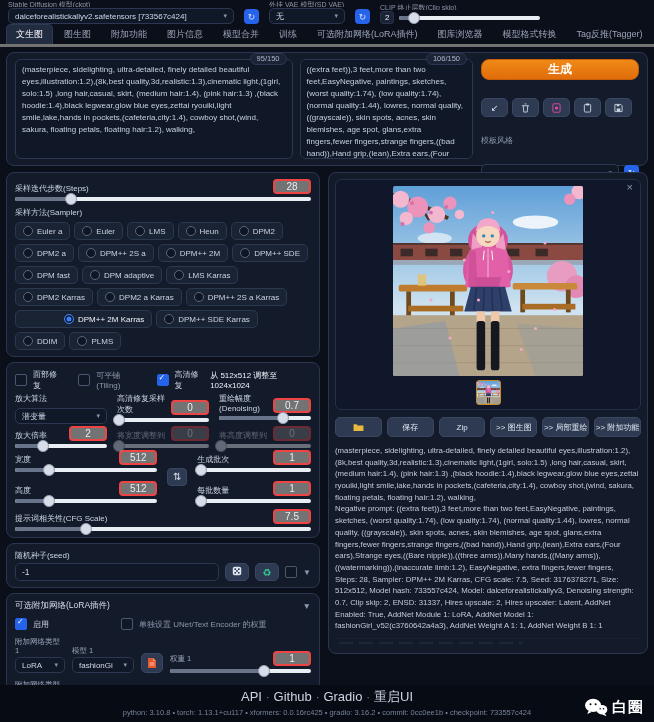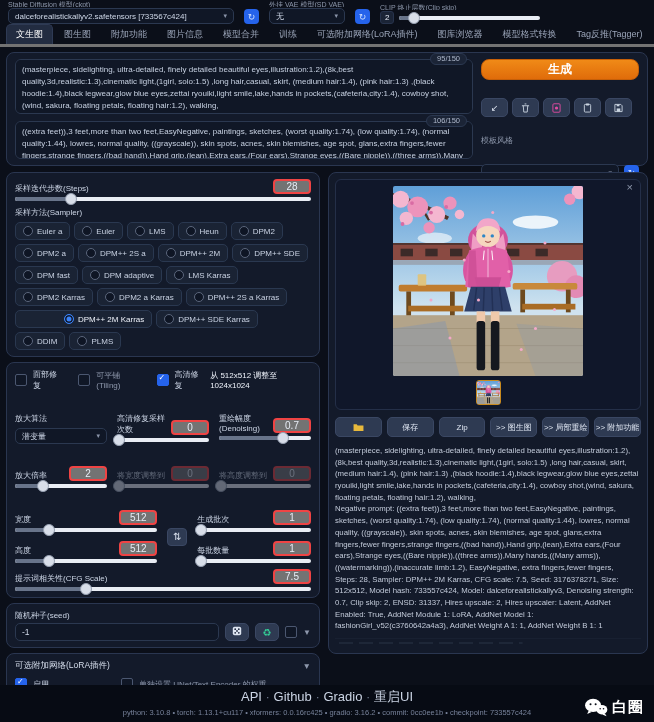--- a/index.html
+++ b/index.html
@@ -28,21 +28,21 @@
   .tab.on{background:#222c41;color:#fff;border:1px solid #2e3a54;border-bottom:none;}
 
   
   .panel{background:#131a2a;border:1px solid #2a3650;border-radius:8px;padding:6px 8px;}
   .lab{font-size:8px;color:#cdd6e6;}
   .dim{color:#8d97ab;}
   .val{background:#737373;border:2px solid #ef4444;border-radius:4px;font-size:10px;color:#e7ecf5;padding:0 7px;line-height:11px;min-width:20px;text-align:center;}
 
   
   .prompt-panel{display:flex;gap:8px;margin:5px 6px 6px 6px;height:100px;}
-  .prompt-left{flex:1;display:flex;flex-direction:column;gap:7px;min-width:0;}
+  .prompt-left{flex:1;display:flex;flex-direction:row;gap:7px;min-width:0;}
   .tbox{position:relative;flex:1;}
   .tbox textarea{width:100%;height:100%;box-sizing:border-box;resize:none;background:#101726;border:1px solid #2b3850;border-radius:6px;color:#c7d1e2;font-size:8px;line-height:1.5;padding:4px 6px;font-family:"Liberation Sans","DejaVu Sans",sans-serif;}
   .counter{position:absolute;top:-6px;right:6px;background:#1b2436;border:1px solid #2b3850;border-radius:7px;font-size:7.5px;color:#aeb8cb;padding:0 6px;line-height:10px;}
   .gen-col{width:158px;flex:0 0 auto;display:flex;flex-direction:column;gap:18px;}
   .genbtn{width:100%;height:46px;background:linear-gradient(180deg,#f08a17,#e06c0a);border:1px solid #c65f08;border-radius:8px;color:#fff;font-weight:bold;font-size:12px;cursor:pointer;}
   .toolrow{display:flex;gap:4px;}
   .btn-tool{width:27px;height:19px;background:#2e3a52;border:1px solid #3a4763;border-radius:5px;display:flex;align-items:center;justify-content:center;color:#dbe2ee;font-size:9px;padding:0;cursor:pointer;}
   .stylesrow{display:flex;align-items:center;gap:5px;}
   .stylesrow .dd{flex:1;min-height:13px;}
 
@@ -59,21 +59,21 @@
   .samp{display:inline-flex;align-items:center;gap:4px;padding:3px 7px;background:#1a2334;border:1px solid #2a3850;border-radius:5px;font-size:8px;color:#c9d2e3;cursor:pointer;}
   .rad{width:8px;height:8px;border-radius:50%;border:1.5px solid #5b667c;background:#0e1524;flex:0 0 auto;}
   .samp.on .rad{border-color:#3b82f6;background:#3b82f6;box-shadow:inset 0 0 0 1.5px #0e1524;}
   .samp.on{color:#eef2fa;padding-left:48px;}
 
   
   .cb{width:10px;height:10px;border:1px solid #4b5770;border-radius:2px;background:#101726;display:inline-block;flex:0 0 auto;position:relative;cursor:pointer;}
   .cb.on{background:#2563eb;border-color:#2563eb;}
   .cb.on::after{content:"✓";position:absolute;left:1px;top:-2px;font-size:8px;color:#fff;}
 
-  .grid3{display:flex;gap:10px;margin-top:22px;}
+  .grid3{display:flex;gap:10px;margin-top:2px;}
   .col3{flex:1;min-width:0;}
   .disabled{opacity:.4;}
 
   .swapbtn{width:20px;height:18px;background:#2e3a52;border:1px solid #3a4763;border-radius:4px;color:#dbe2ee;font-size:10px;display:flex;align-items:center;justify-content:center;align-self:center;flex:0 0 auto;cursor:pointer;padding:0;}
 
   
   .seedinput{flex:1;background:#101726;border:1px solid #2b3850;border-radius:5px;color:#cfd8e8;font-size:8.5px;padding:2px 6px;line-height:12px;}
   .iconbtn{width:24px;height:18px;background:#2e3a52;border:1px solid #3a4763;border-radius:5px;display:flex;align-items:center;justify-content:center;font-size:10px;color:#e8edf6;cursor:pointer;padding:0;}
   .iconbtn.green{color:#34d399;}
 

